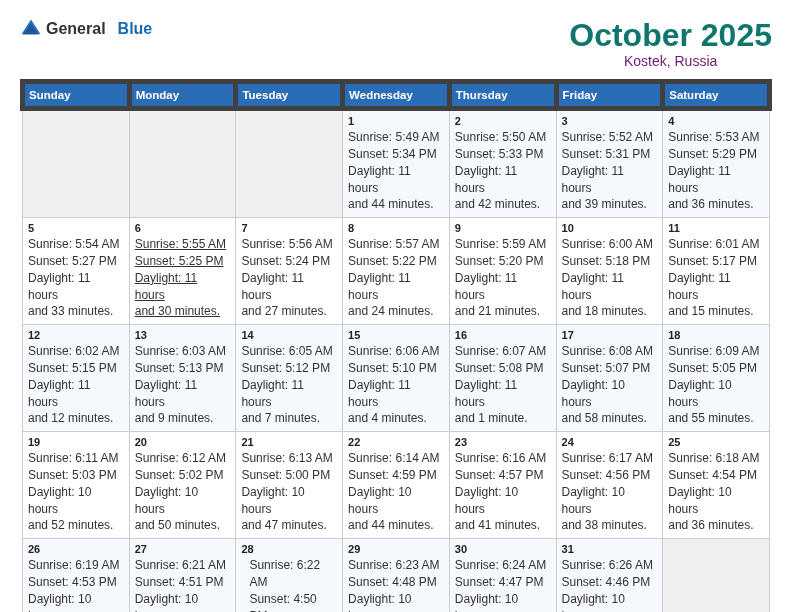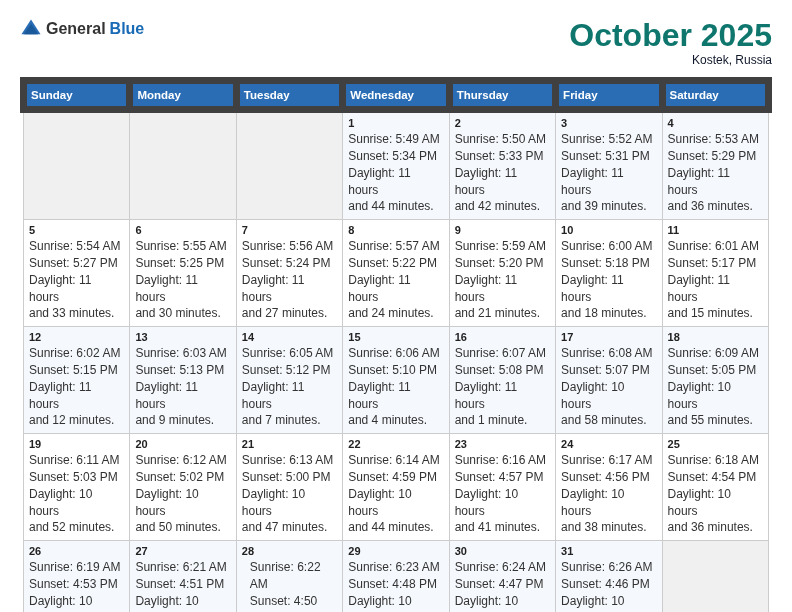--- a/index.html
+++ b/index.html
@@ -45,36 +45,37 @@
     .title-block {
       text-align: right;
     }
     .month-title {
       font-size: 32px;
       font-weight: bold;
       color: #0f766e;
       line-height: 1.1;
     }
     .location {
-      font-size: 12px;
-      color: #0f172a;
+      font-size: 14px;
+      color: #701a75;
+      text-align: center;
     }
     .calendar {
       width: 100%;
       border-collapse: collapse;
       table-layout: fixed;
     }
     .calendar thead th {
       background: #2a6db5;
       color: #fff;
       font-size: 11.5px;
       font-weight: bold;
       padding: 5px 4px;
       text-align: left;
-      border: 7px solid #404040;
+      border: 5px solid #404040;
     }
     .calendar tbody td {
       border: 1px solid #ccc;
       vertical-align: top;
       padding: 4px 5px 4px 5px;
       font-size: 9.5px;
       color: #333;
       height: 80px;
       background: #fff;
     }
@@ -104,21 +105,21 @@
 
 <div class="page">
   <div class="header">
     <div class="logo">
       <svg class="logo-icon" viewBox="0 0 30 30">
         <polygon points="15,2 28,22 2,22" fill="#2a6db5"></polygon>
         <polygon points="15,8 25,22 5,22" fill="#1a5a9a"></polygon>
         <rect x="8" y="18" width="14" height="4" fill="#1a5a9a"></rect>
       </svg>
       <div>
-        <div style="display:flex; gap:4px;">
+        <div style="display:flex; gap:12px;">
           <span class="logo-text-general">General</span>
           <span class="logo-text-blue">Blue</span>
         </div>
       </div>
     </div>
     <div class="title-block">
       <div class="month-title">October 2025</div>
       <div class="location">Kostek, Russia</div>
     </div>
   </div>
@@ -172,21 +173,21 @@
         <tr>
           <td>
             <div class="day-number">5</div>
             <div class="day-info" style="white-space: pre-line;">Sunrise: 5:54 AM
 Sunset: 5:27 PM
 Daylight: 11 hours
 and 33 minutes.</div>
           </td>
           <td>
             <div class="day-number">6</div>
-            <div class="day-info" style="white-space: pre-line;">Sunrise: 5:55 AM
+            <div class="day-info" style="white-space: pre-line; text-decoration: underline;">Sunrise: 5:55 AM
 Sunset: 5:25 PM
 Daylight: 11 hours
 and 30 minutes.</div>
           </td>
           <td>
             <div class="day-number">7</div>
             <div class="day-info" style="white-space: pre-line;">Sunrise: 5:56 AM
 Sunset: 5:24 PM
 Daylight: 11 hours
 and 27 minutes.</div>

